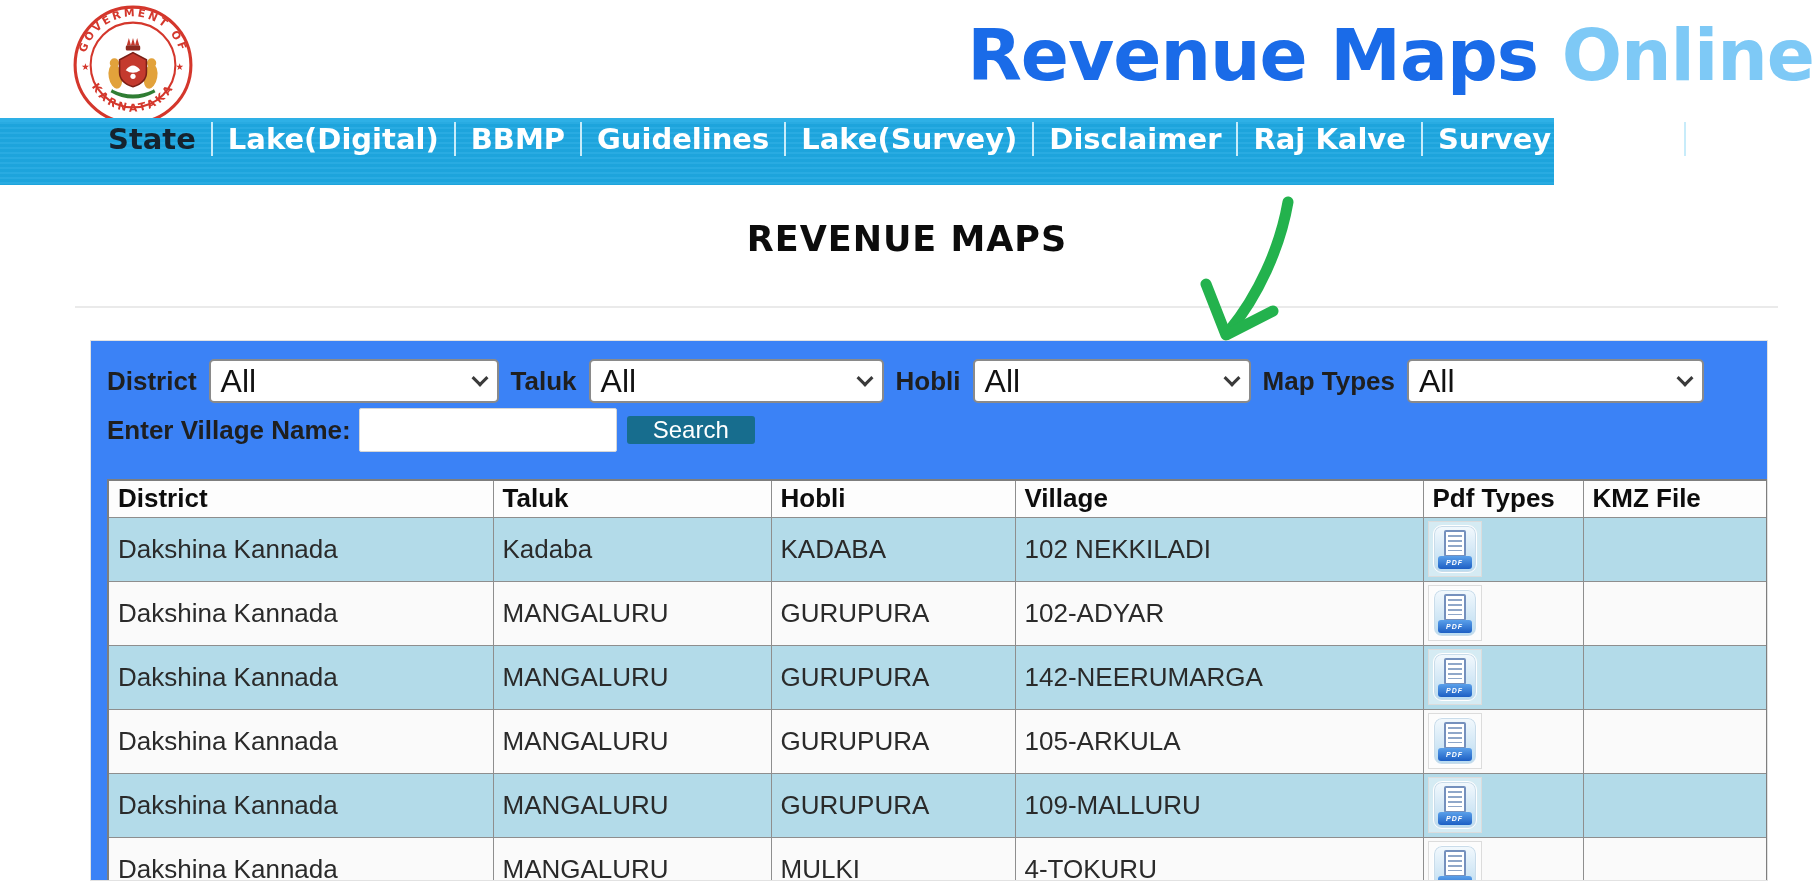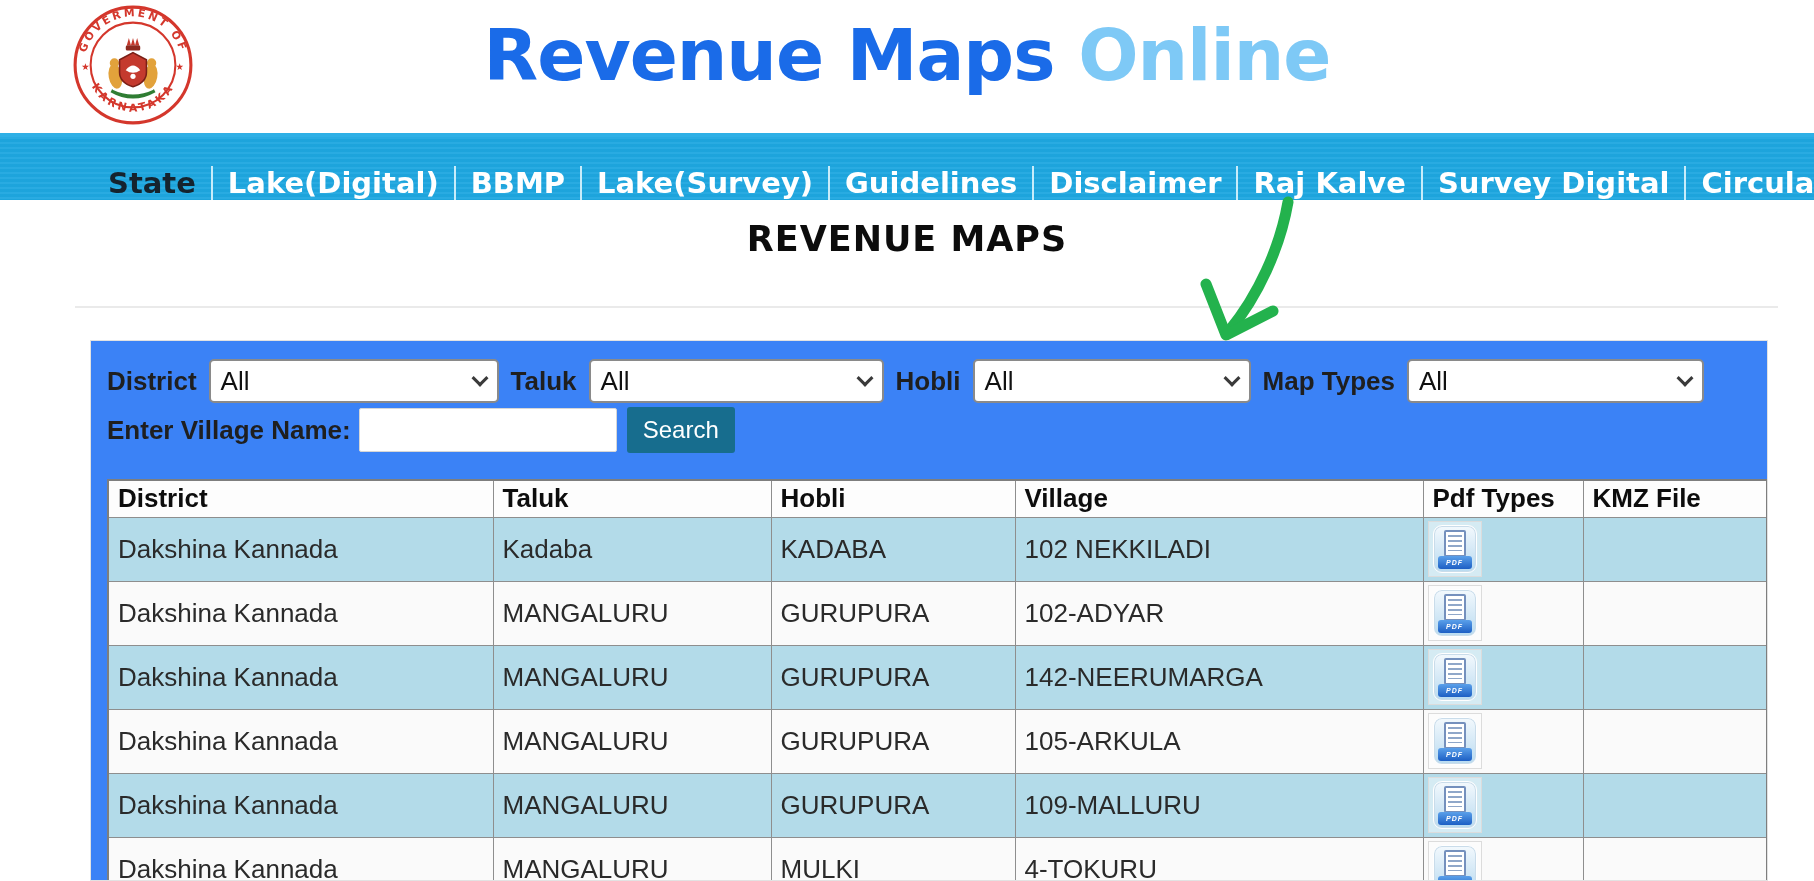--- a/index.html
+++ b/index.html
@@ -7,33 +7,33 @@
   body {
     width:1814px; height:881px; overflow:hidden; position:relative;
     background:#ffffff; font-family:"Liberation Sans", sans-serif;
   }
 
   
   .masthead { position:absolute; top:0; left:0; width:1814px; height:131px; background:#fff; }
   .logo { position:absolute; left:72px; top:4px; width:122px; height:122px; }
   .site-title {
     position:absolute; left:0; right:0; top:0; height:118px;
-    text-align:center; font-family:"DejaVu Sans", sans-serif;
+    text-align:right; font-family:"DejaVu Sans", sans-serif;
     font-size:71px; font-weight:bold; letter-spacing:-1px; line-height:112px;
     color:#1a6be8; white-space:nowrap;
   }
   .site-title .secondary { color:#7ec9f6; }
 
   
   .navbar {
-    position:absolute; top:133px; left:0; width:1814px; height:67px;
+    position:absolute; top:118px; left:0; width:1554px; height:67px;
     background:#1ea7e0;
     background-image:repeating-linear-gradient(180deg, rgba(255,255,255,.05) 0 2px, rgba(0,0,0,.02) 2px 5px);
     border-top:4px solid #2eb0e6;
-    display:flex; align-items:flex-end; padding-left:93px;
+    display:flex; align-items:flex-start; padding-left:93px;
   }
   .nav-item {
     display:flex; align-items:center; padding:0 15px;
     font-family:"DejaVu Sans", sans-serif; font-size:29px; font-weight:bold; color:#ffffff;
     border-right:2px solid #c8ecfa; cursor:pointer; white-space:nowrap;
   }
   .nav-item.active { color:#15232e; }
 
   
   .section-title {
@@ -46,36 +46,36 @@
   
   .panel {
     position:absolute; top:340px; left:90px; width:1678px; height:541px;
     background:#3b82f6; border:1px solid #e2e2e2; padding:18px 0 0 16px; overflow:hidden;
   }
   .filter-row { display:flex; align-items:center; gap:12px; height:44px; }
   .filter-label { font-size:26px; font-weight:bold; color:#1f1f1f; white-space:nowrap; }
   .select {
     height:44px; background:#fff; border:2px solid #8a8a8a; border-radius:5px;
     display:flex; align-items:center; justify-content:space-between;
-    padding:0 11px 0 10px; font-size:26px; color:#111; cursor:pointer;
+    padding:0 11px 0 10px; font-size:32px; color:#111; cursor:pointer;
   }
   .select .chev {
     width:12px; height:12px; border-right:3px solid #3a3a3a; border-bottom:3px solid #3a3a3a;
     transform:rotate(45deg) translate(-2px,-2px); margin-left:10px; flex:none;
   }
   .w-district { width:290px; } .w-taluk { width:295px; }
   .w-hobli { width:278px; }   .w-map { width:297px; }
 
   .search-row { margin-top:4px; display:flex; align-items:center; height:46px; }
   .village-input {
     width:258px; height:44px; margin-left:8px; border:1px solid #d6d6d6; border-radius:2px;
     background:#fff; font-size:24px; padding:0 9px; outline:none; color:#222;
   }
   .search-btn {
-    margin-left:10px; height:46px; padding:0 16px; border:none; border-radius:3px;
+    margin-left:10px; height:28px; padding:0 26px; border:none; border-radius:3px;
     background:#176d8e; color:#fff; font-size:24px; cursor:pointer;
   }
 
   
   .data-table {
     margin-top:26px; border-collapse:collapse; table-layout:fixed; width:1659px;
     border:2px solid #7e7e7e; background:#fafafa;
   }
   .data-table th, .data-table td {
     border:1px solid #8e8e8e; padding:0 9px; overflow:hidden; white-space:nowrap; text-align:left;
@@ -148,22 +148,22 @@
   </svg>
 
   <div class="site-title"><span>Revenue Maps</span><span class="secondary">&nbsp;<span>Online</span></span>
   </div>
 </div>
 
 <nav class="navbar">
   <div class="nav-item active">State</div>
   <div class="nav-item">Lake(Digital)</div>
   <div class="nav-item">BBMP</div>
+  <div class="nav-item">Guidelines</div>
   <div class="nav-item">Lake(Survey)</div>
-  <div class="nav-item">Guidelines</div>
   <div class="nav-item">Disclaimer</div>
   <div class="nav-item">Raj Kalve</div>
   <div class="nav-item">Survey Digital</div>
   <div class="nav-item">Circular</div>
 </nav>
 
 <div class="section-title">REVENUE MAPS</div>
 <div class="rule"></div>
 
 <div class="panel">

